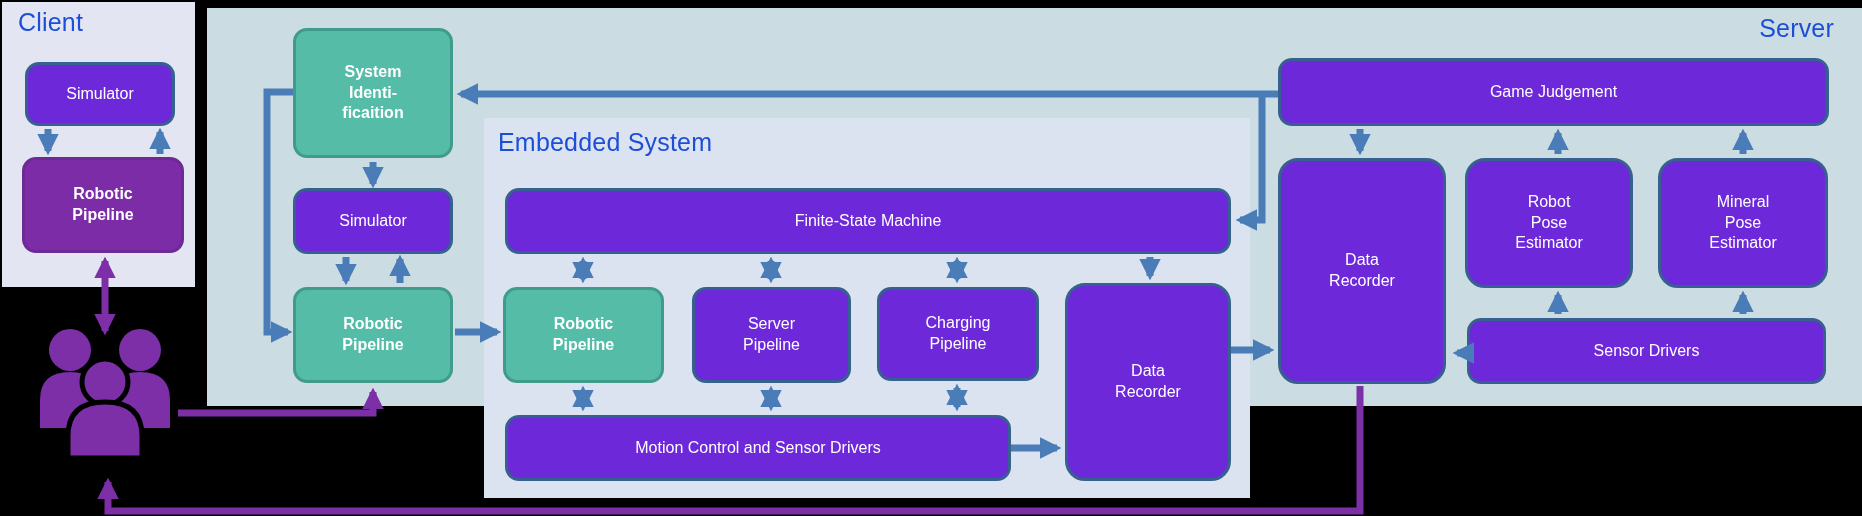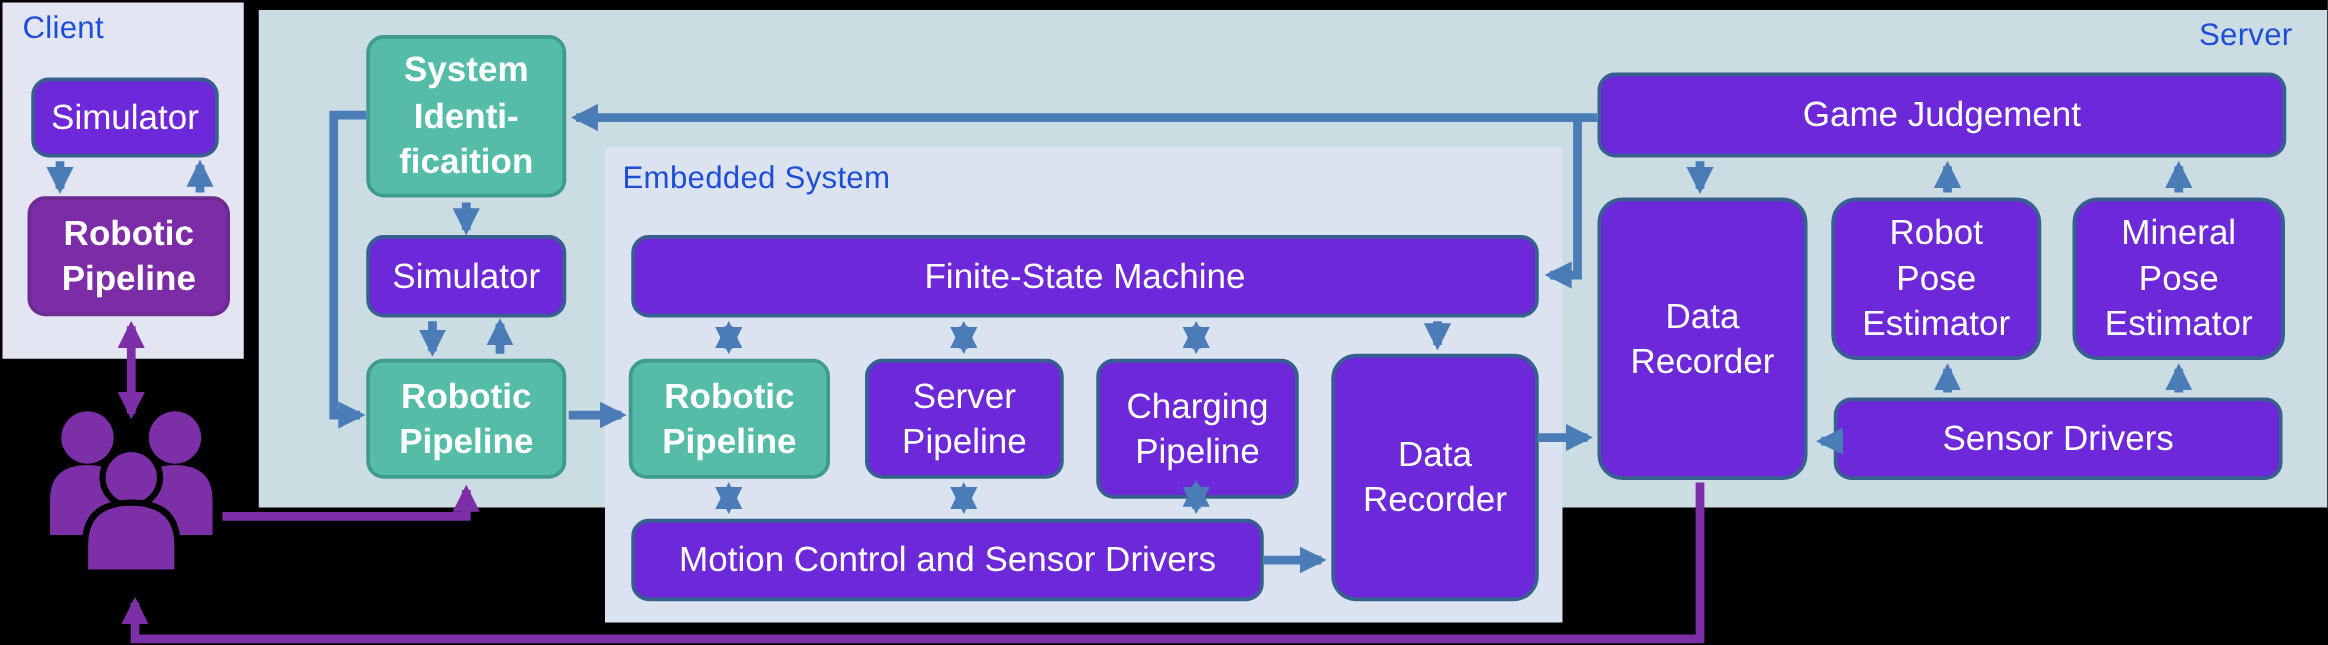--- a/index.html
+++ b/index.html
@@ -1,21 +1,21 @@
 <!DOCTYPE html>
 <html><head>
 <meta charset="utf-8">
 <style>
   html,body{margin:0;padding:0;background:#000;}
   #canvas{position:relative;width:1862px;height:516px;background:#000;overflow:hidden;
           font-family:"Liberation Sans", sans-serif;}
   .panel{position:absolute;box-sizing:border-box;}
   .panel-label{position:absolute;font-size:25px;color:#1d4ed8;letter-spacing:0.2px;}
   .node{position:absolute;box-sizing:border-box;display:flex;align-items:center;justify-content:center;
-        text-align:center;color:#fff;font-size:28px;line-height:1.3;border-radius:14px;}
+        text-align:center;color:#fff;font-size:16px;line-height:1.3;border-radius:14px;}
   .node span{white-space:pre-line;}
   .blue{background:#6d28d9;border:3.5px solid #36618f;}
   .teal{background:#55bca7;border:3.5px solid #3f9b8b;font-weight:bold;}
   .purple{background:#7b2ca6;border:3px solid #6d2a92;font-weight:bold;}
   .bigradius{border-radius:20px;}
   svg.overlay{position:absolute;left:0;top:0;pointer-events:none;}
 </style>
 </head>
 <body>
 
@@ -58,21 +58,21 @@
        <span>Finite-State Machine</span>
     </div>
   <div class="node teal" style="left:503px;top:287px;width:161px;height:96px;">
        <span>Robotic
 Pipeline</span>
     </div>
   <div class="node blue" style="left:692px;top:287px;width:159px;height:96px;">
        <span>Server
 Pipeline</span>
     </div>
-  <div class="node blue" style="left:877px;top:287px;width:162px;height:112px;">
+  <div class="node blue" style="left:877px;top:287px;width:162px;height:94px;">
        <span>Charging
 Pipeline</span>
     </div>
   <div class="node blue bigradius" style="left:1065px;top:283px;width:166px;height:198px;">
        <span>Data
 Recorder</span>
     </div>
   <div class="node blue" style="left:1278px;top:58px;width:551px;height:68px;">
        <span>Game Judgement</span>
     </div>

